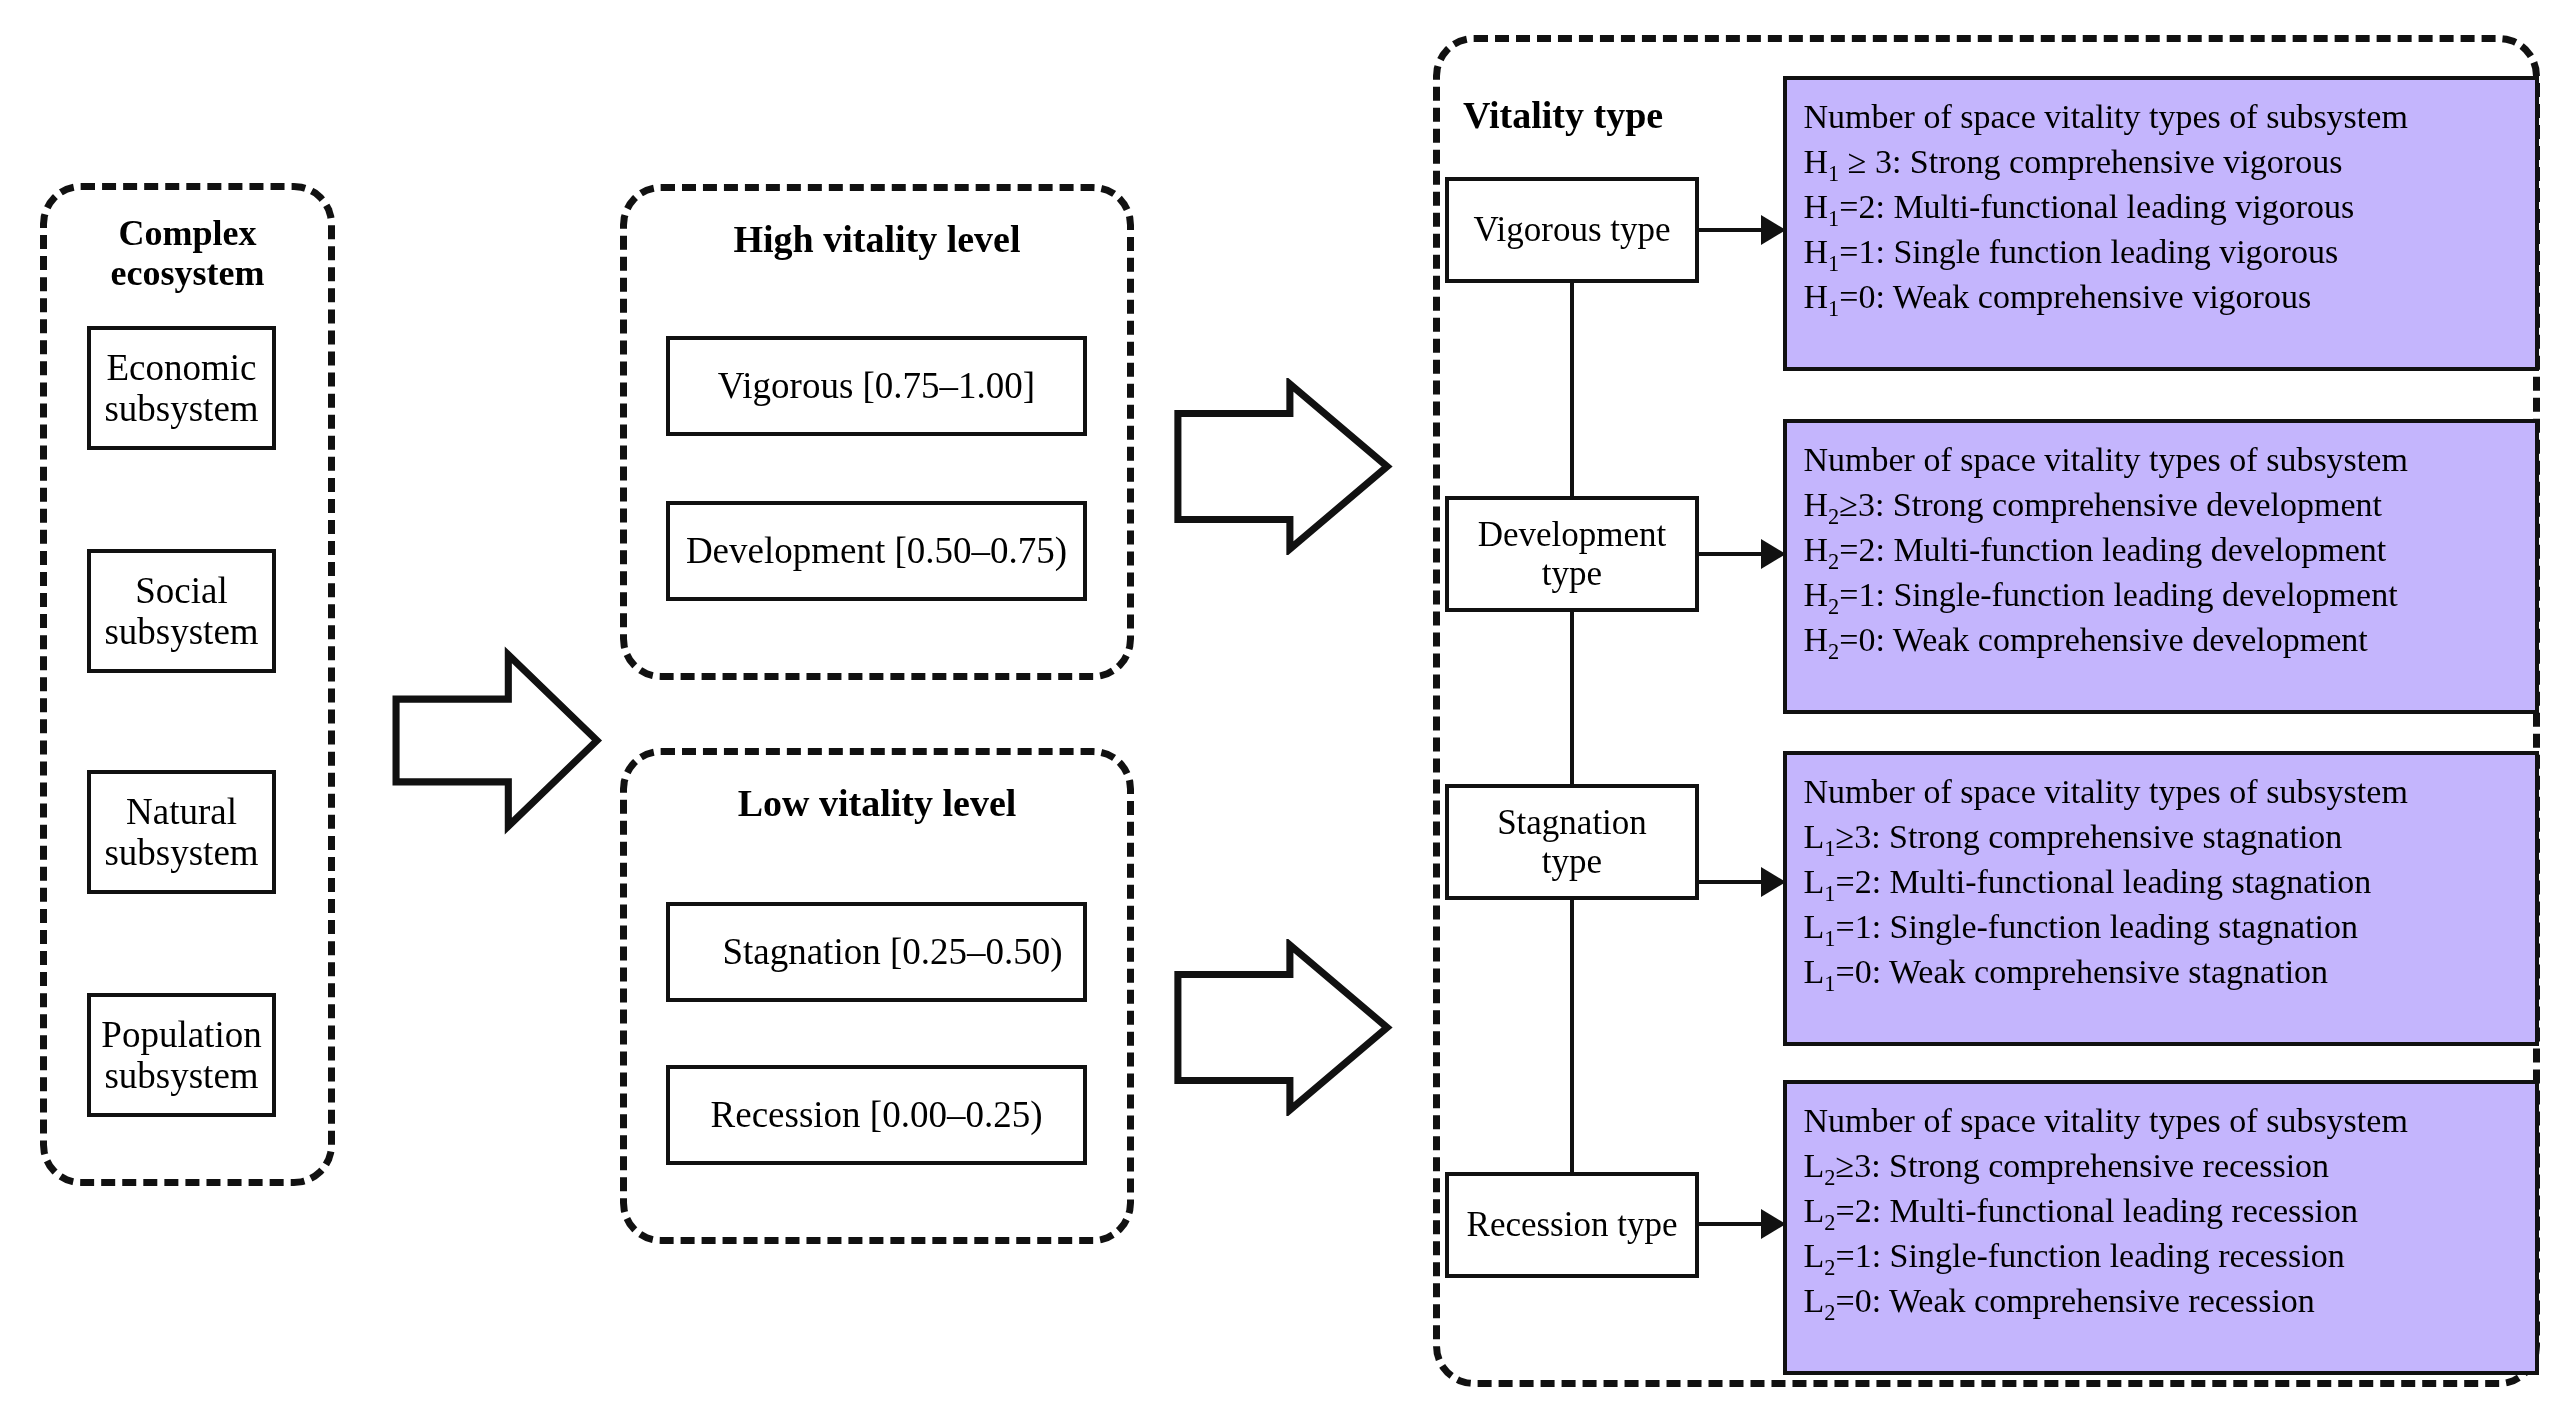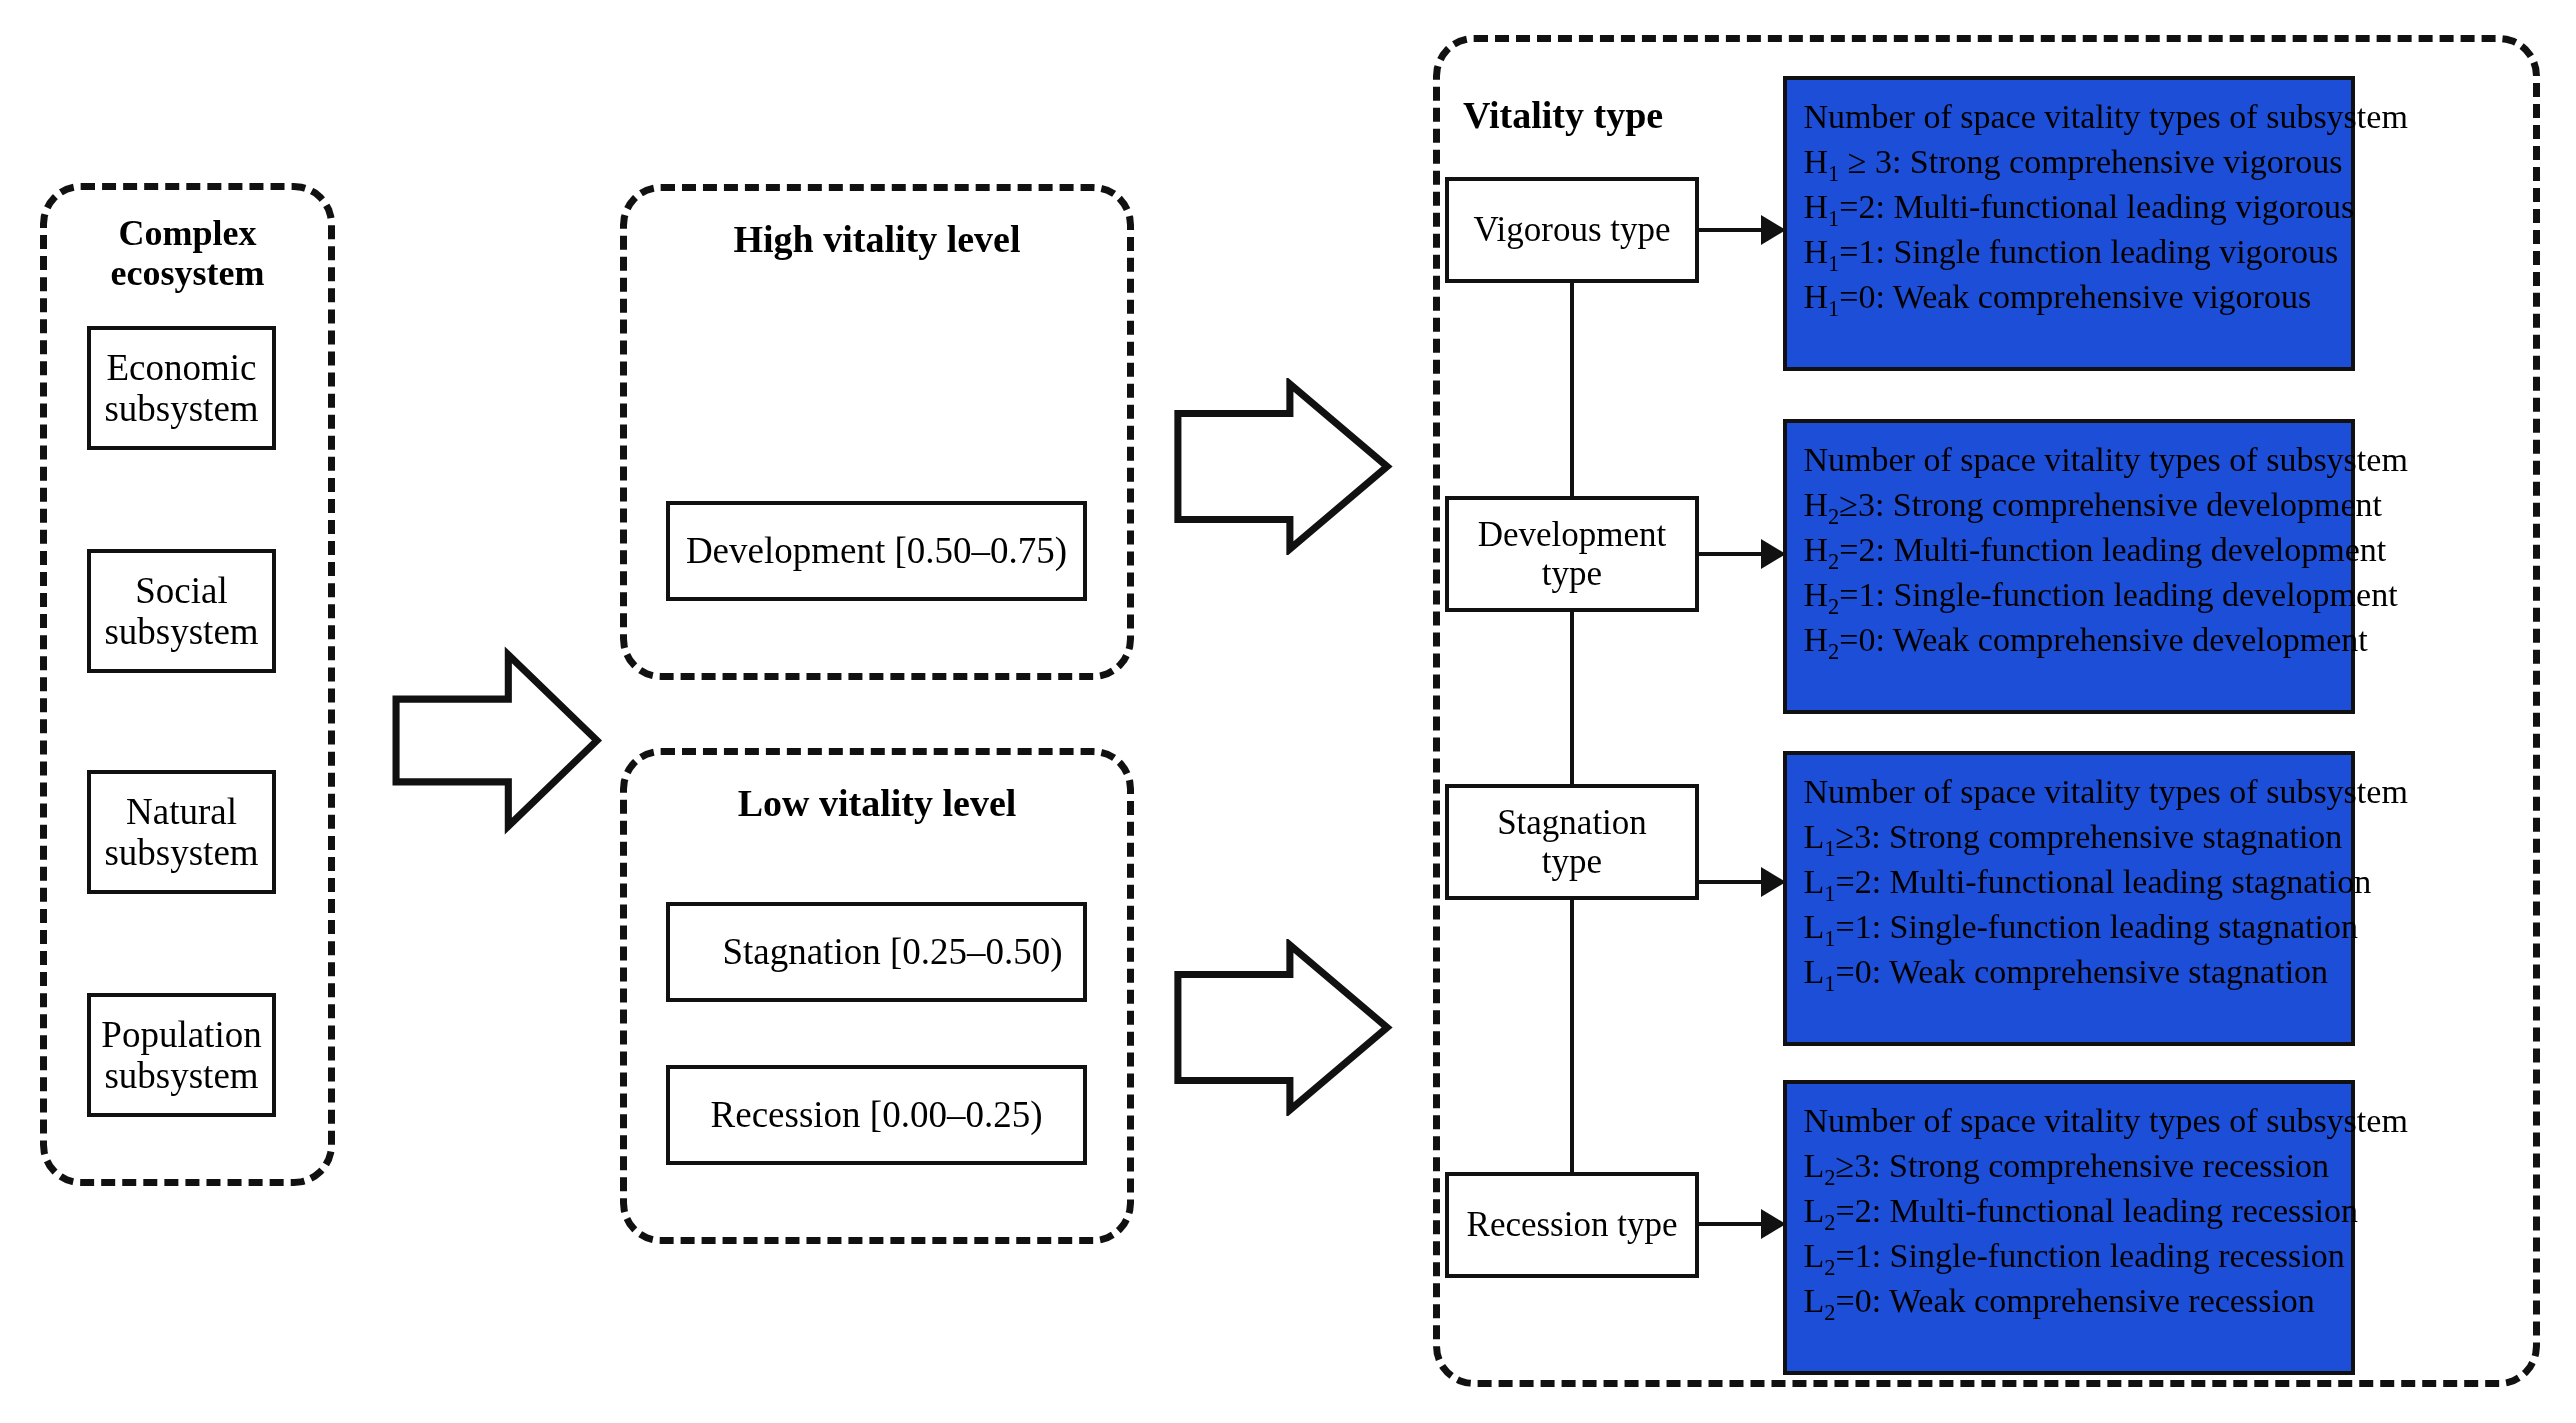--- a/index.html
+++ b/index.html
@@ -59,25 +59,25 @@
   .level-box{ left:666px; width:421px; height:100px; font-size:37px; }
 
   
   #right-dash{ left:1433px; top:35px; width:1107px; height:1352px; }
   #right-title{ left:1463px; top:94px; width:272px; font-size:38px; text-align:left; }
 
   .type-box{ left:1445px; width:254px; font-size:35px; }
 
   .desc-box{
     left:1783px;
-    width:572px;
+    width:756px;
     border:4.1px solid #111111;
     box-sizing:border-box;
     position:absolute;
-    background:#1d4ed8;
+    background:#c4b5fd;
     display:block;
     padding:15.3px 14px 15.3px 16.5px;
   }
   .desc-line{
     font-size:34px;
     line-height:1.32;
     white-space:nowrap;
   }
   .desc-line sub{ font-size:22.4px; line-height:0; }
 
@@ -112,20 +112,21 @@
 subsystem</div>
   <div class="solidbox sub-box" style="top: 993px; white-space: pre-line;">Population
 subsystem</div>
 
   <svg class="blockarrow" style="left:390px; top:643px;" width="213" height="195" viewBox="0 0 360 330">
     <polygon points="10,95 200,95 200,20 350,165 200,310 200,235 10,235" fill="#ffffff" stroke="#111111" stroke-width="12" stroke-linejoin="miter"></polygon>
   </svg>
 
   <div class="dashbox" id="mid-high-dash"></div>
   <div class="group-title" id="mid-high-title">High vitality level</div>
+  <div class="solidbox level-box" style="top:336px;">Vigorous [0.75–1.00]</div>
   <div class="solidbox level-box" style="top:501px;">Development [0.50–0.75)</div>
 
   <div class="dashbox" id="mid-low-dash"></div>
   <div class="group-title" id="mid-low-title">Low vitality level</div>
   <div class="solidbox level-box" style="top:902px;padding-left:32px;">Stagnation [0.25–0.50)</div>
   <div class="solidbox level-box" style="top:1065px;">Recession [0.00–0.25)</div>
 
   <svg class="blockarrow" style="left:1172px; top:378px;" width="224" height="177" viewBox="0 0 380 300">
     <polygon points="10,60 200,60 200,10 365,150 200,290 200,240 10,240" fill="#ffffff" stroke="#111111" stroke-width="12" stroke-linejoin="miter"></polygon>
   </svg>

